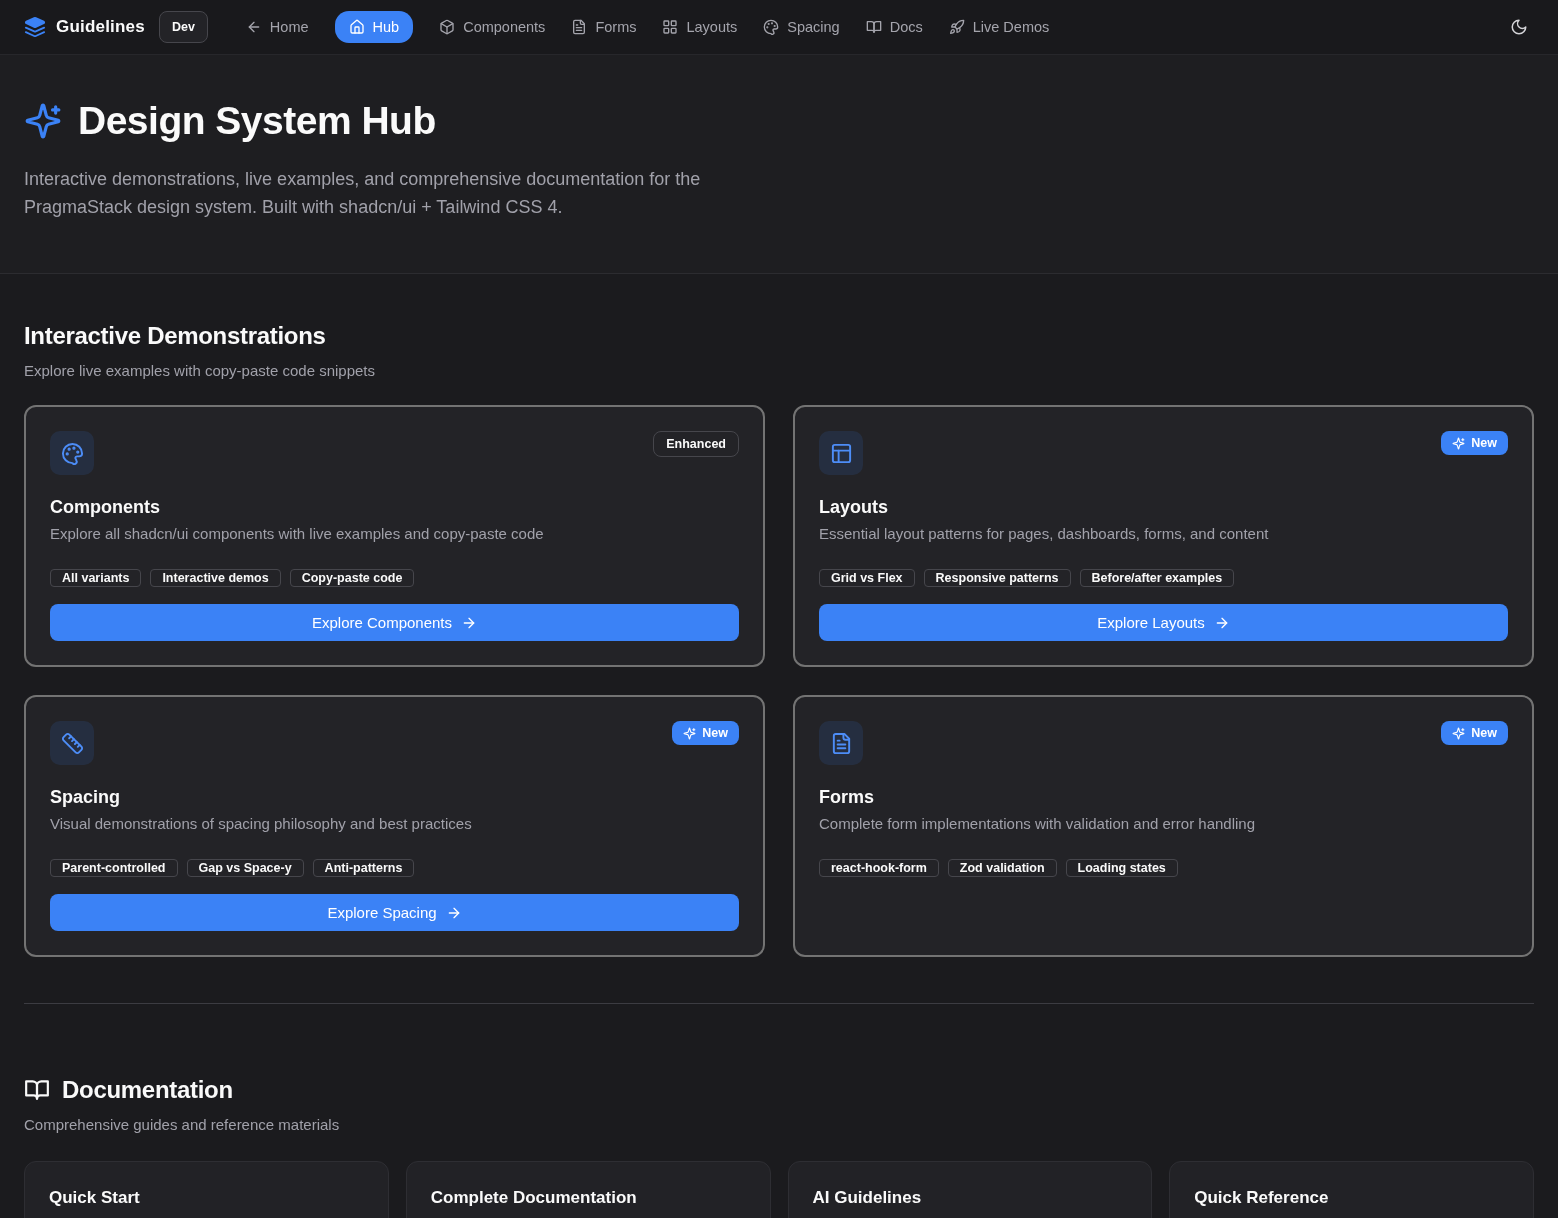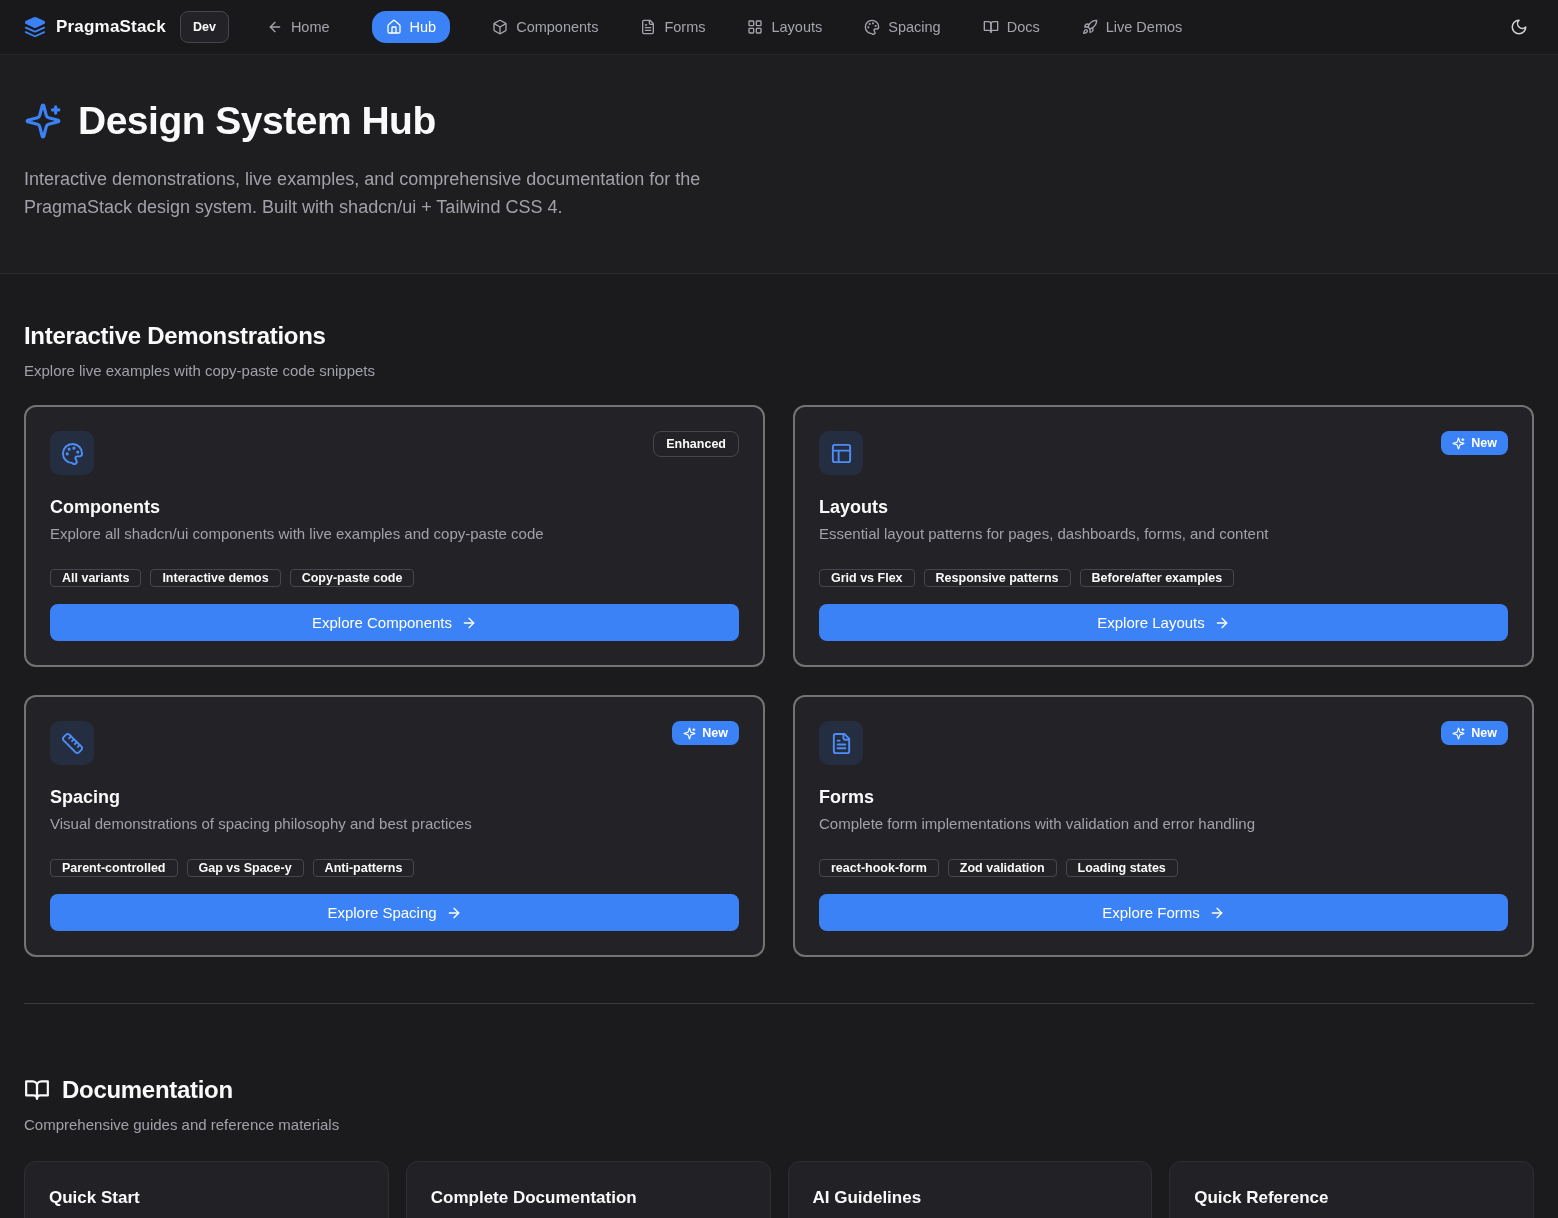--- a/index.html
+++ b/index.html
@@ -13,21 +13,21 @@
     display: flex; align-items: center; justify-content: space-between;
     padding: 0 24px;
   }
   .nav-left { display: flex; align-items: center; }
   .logo-icon { color: #3b82f6; margin-right: 10px; }
   .brand { font-size: 17px; font-weight: 700; color: #fafafa; letter-spacing: .2px; }
   .env-badge {
     margin-left: 14px; font-size: 12.5px; font-weight: 700; color: #fafafa;
     border: 1px solid #46464c; border-radius: 8px; padding: 8px 12px; background: #232327;
   }
-  .nav-links { display: flex; align-items: center; margin-left: 38px; gap: 42px; justify-content: space-between; }
+  .nav-links { display: flex; align-items: center; margin-left: 38px; gap: 26px; justify-content: space-between; }
   .nav-link {
     display: flex; align-items: center; gap: 8px; color: #a4a4ac; font-size: 14.5px;
     cursor: pointer; text-decoration: none; white-space: nowrap;
   }
   .nav-link svg { stroke: #a4a4ac; }
   .nav-link.active {
     background: #3b82f6; color: #fff; border-radius: 14px; padding: 8px 14px;
   }
   .nav-link.active svg { stroke: #fff; }
   .theme-toggle { background: none; border: none; color: #d4d4d8; cursor: pointer; padding: 6px; }
@@ -95,21 +95,21 @@
 
 <nav class="topnav">
   <div class="nav-left">
     <span class="logo-icon">
       <svg width="22" height="22" viewBox="0 0 24 24" fill="none" stroke="currentColor" stroke-width="2" stroke-linecap="round" stroke-linejoin="round">
         <path d="m12.83 2.18a2 2 0 0 0-1.66 0L2.6 6.08a1 1 0 0 0 0 1.83l8.58 3.91a2 2 0 0 0 1.66 0l8.58-3.9a1 1 0 0 0 0-1.83Z" fill="#3b82f6" stroke="#3b82f6"></path>
         <path d="m22 17.65-9.17 4.16a2 2 0 0 1-1.66 0L2 17.65"></path>
         <path d="m22 12.65-9.17 4.16a2 2 0 0 1-1.66 0L2 12.65"></path>
       </svg>
     </span>
-    <span class="brand">PragmaStack</span>
+    <span class="brand">Guidelines</span>
     <span class="env-badge">Dev</span>
 
     <div class="nav-links">
       <a class="nav-link">
         <span>
           <svg width="16" height="16" viewBox="0 0 24 24" fill="none" stroke-width="2" stroke-linecap="round" stroke-linejoin="round">
               <path d="M19 12H5"></path>
               <path d="m12 19-7-7 7-7"></path>
             </svg>
         </span>
@@ -352,29 +352,20 @@
           <span>New</span>
         </span>
       </div>
       <h3>Forms</h3>
       <p class="card-desc">Complete form implementations with validation and error handling</p>
       <div class="tags">
         <span class="tag">react-hook-form</span>
         <span class="tag">Zod validation</span>
         <span class="tag">Loading states</span>
       </div>
-      <button class="cta">
-        <span>Explore Forms</span>
-        <span>
-          <svg width="16" height="16" viewBox="0 0 24 24" fill="none" stroke="currentColor" stroke-width="2" stroke-linecap="round" stroke-linejoin="round">
-              <path d="M5 12h14"></path>
-              <path d="m12 5 7 7-7 7"></path>
-            </svg>
-        </span>
-      </button>
     </article>
 
   </div>
 
   <hr class="divider">
 </main>
 
 <section class="docs">
   <h2 class="section-title">
     <span>

